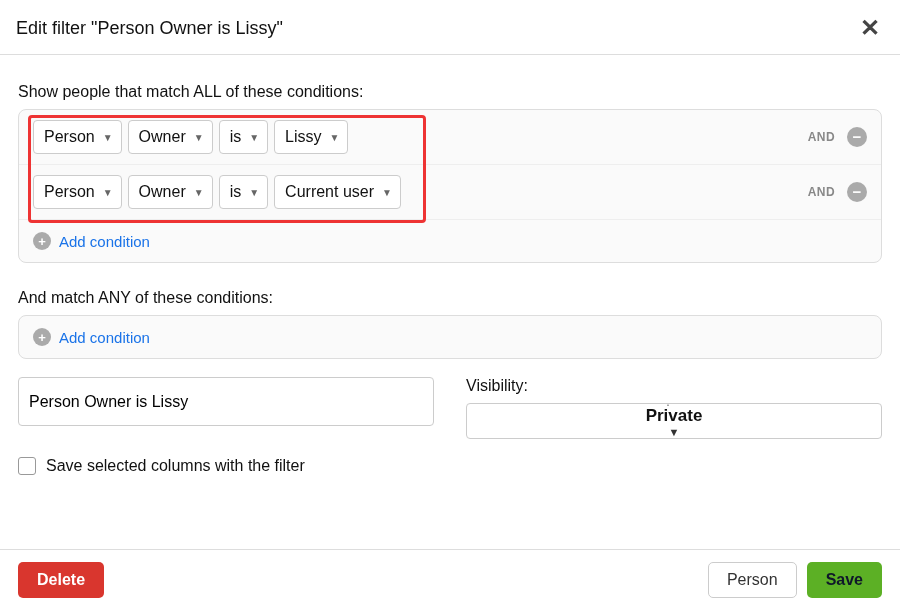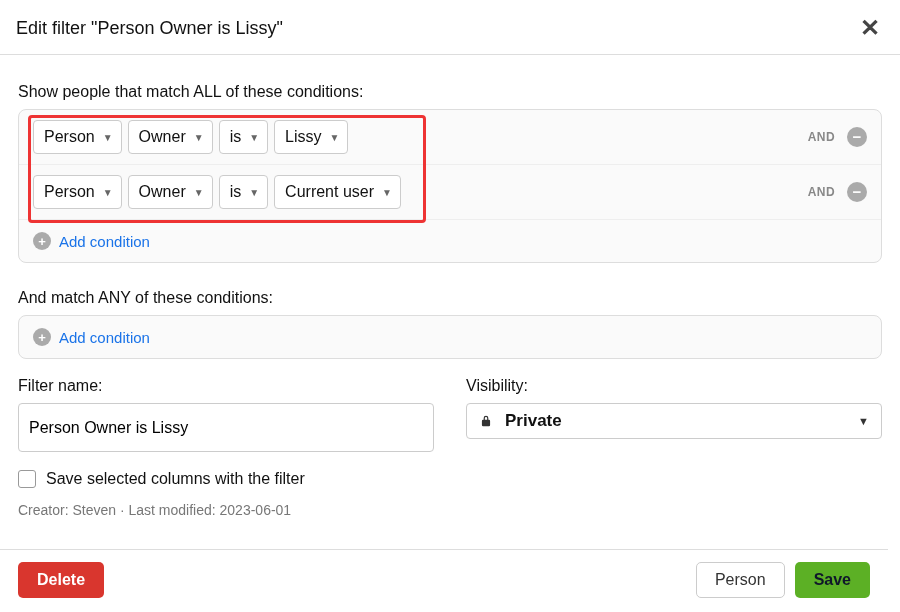--- a/index.html
+++ b/index.html
@@ -32,32 +32,32 @@
 
   .add-row { display: flex; align-items: center; gap: 8px; padding: 12px 14px; }
   .plus { width: 18px; height: 18px; border-radius: 50%; background: #aaa; color: #fff; display: flex; align-items: center; justify-content: center; font-size: 13px; font-weight: 700; line-height: 1; }
   .add-link { color: #1a73e8; cursor: pointer; font-size: 15px; }
 
   .form-row { display: flex; gap: 32px; margin-top: 18px; }
   .form-col { flex: 1; display: flex; flex-direction: column; gap: 8px; }
   .form-label { font-size: 16px; }
   .text-input { height: 49px; border: 1px solid #ccc; border-radius: 4px; padding: 0 10px; font-size: 16px; width: 100%; }
 
-  .vis-select { display: flex; align-items: center; border: 1px solid #ccc; border-radius: 4px; height: 36px; padding: 0 12px; background: #fff; cursor: pointer; }
+  .vis-select { display: flex; align-items: center; border: 1px solid #ccc; border-radius: 4px; height: 36px; padding: 0 12px; background: #fff; cursor: pointer; flex-direction: column; }
   .lock { width: 14px; margin-right: 12px; color: #333; }
   .vis-text { flex: 1; font-size: 17px; font-weight: 600; }
   .vis-caret { font-size: 11px; color: #333; }
 
   .check-row { display: flex; align-items: center; gap: 10px; margin-top: 18px; }
   .checkbox { width: 18px; height: 18px; border: 1.5px solid #999; border-radius: 3px; cursor: pointer; }
   .check-label { font-size: 16px; }
 
   .meta { color: #777; font-size: 14px; margin-top: 14px; }
 
-  .footer { position: absolute; bottom: 0; left: 0; right: 12px; border-top: 1px solid #ddd; padding: 12px 18px 14px 18px; display: flex; align-items: center; }
+  .footer { position: absolute; bottom: 0; left: 0; right: 0; border-top: 1px solid #ddd; padding: 12px 18px 14px 18px; display: flex; align-items: center; }
   .btn { height: 36px; padding: 0 18px; border-radius: 5px; font-size: 16px; font-weight: 600; cursor: pointer; border: 1px solid transparent; display: inline-flex; align-items: center; }
   .btn-danger { background: #d9362e; color: #fff; }
   .btn-plain { background: #fff; color: #333; border-color: #ccc; font-weight: 500; }
   .btn-success { background: #5cb025; color: #0f172a; }
   .footer-spacer { flex: 1; }
   .footer .btn + .btn { margin-left: 10px; }
 </style>
 </head>
 <body>
 <div id="app">
@@ -128,41 +128,39 @@
     <div class="section-label" style="margin-top:26px">And match ANY of these conditions:</div>
     <div class="cond-box">
       <div class="add-row">
         <div class="plus">+</div>
         <span class="add-link">Add condition</span>
       </div>
     </div>
 
     <div class="form-row">
       <div class="form-col">
-        <div class="form-label">Filter name:</div>
         <input class="text-input" value="Person Owner is Lissy" style="">
       </div>
       <div class="form-col">
         <div class="form-label">Visibility:</div>
         <div class="vis-select">
           <svg class="lock" viewBox="0 0 24 24">
               <path fill="currentColor" d="M17 10h-1V7a4 4 0 0 0-8 0v3H7a2 2 0 0 0-2 2v7a2 2 0 0 0 2 2h10a2 2 0 0 0 2-2v-7a2 2 0 0 0-2-2zm-7-3a2 2 0 1 1 4 0v3h-4z"></path>
             </svg>
           <span class="vis-text">Private</span>
           <span class="vis-caret">▼</span>
         </div>
       </div>
     </div>
 
     <div class="check-row">
       <div class="checkbox"></div>
       <div class="check-label">Save selected columns with the filter</div>
     </div>
 
-    <div class="meta">Creator: Steven · Last modified: 2023-06-01</div>
 
   </div>
 
   <div id="hl" class="highlight"></div>
 
   <div class="footer">
     <button class="btn btn-danger">Delete</button>
     <div class="footer-spacer"></div>
     <button class="btn btn-plain">Person</button>
     <button class="btn btn-success">Save</button>

